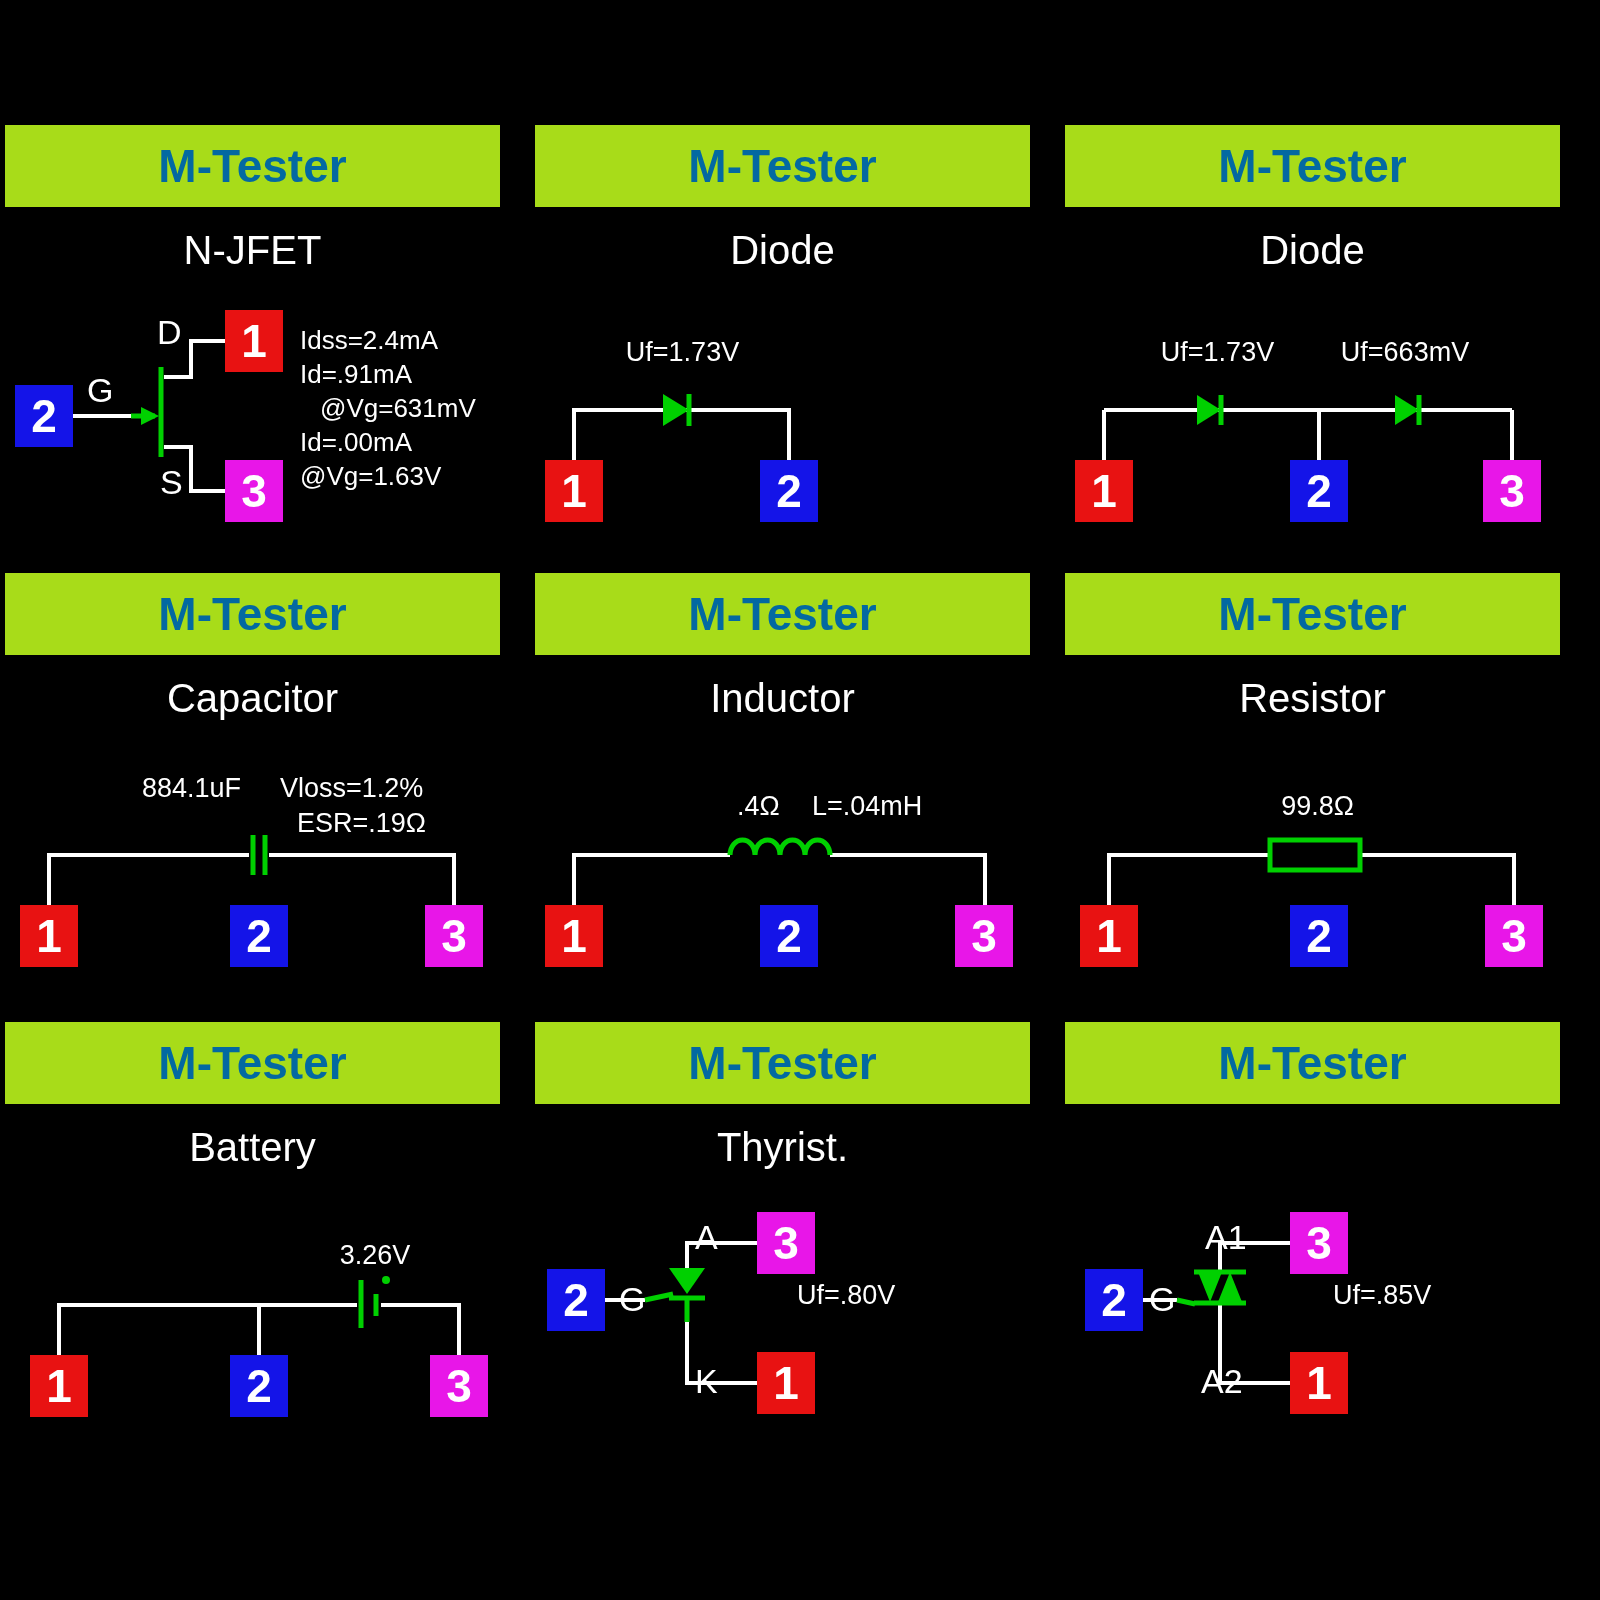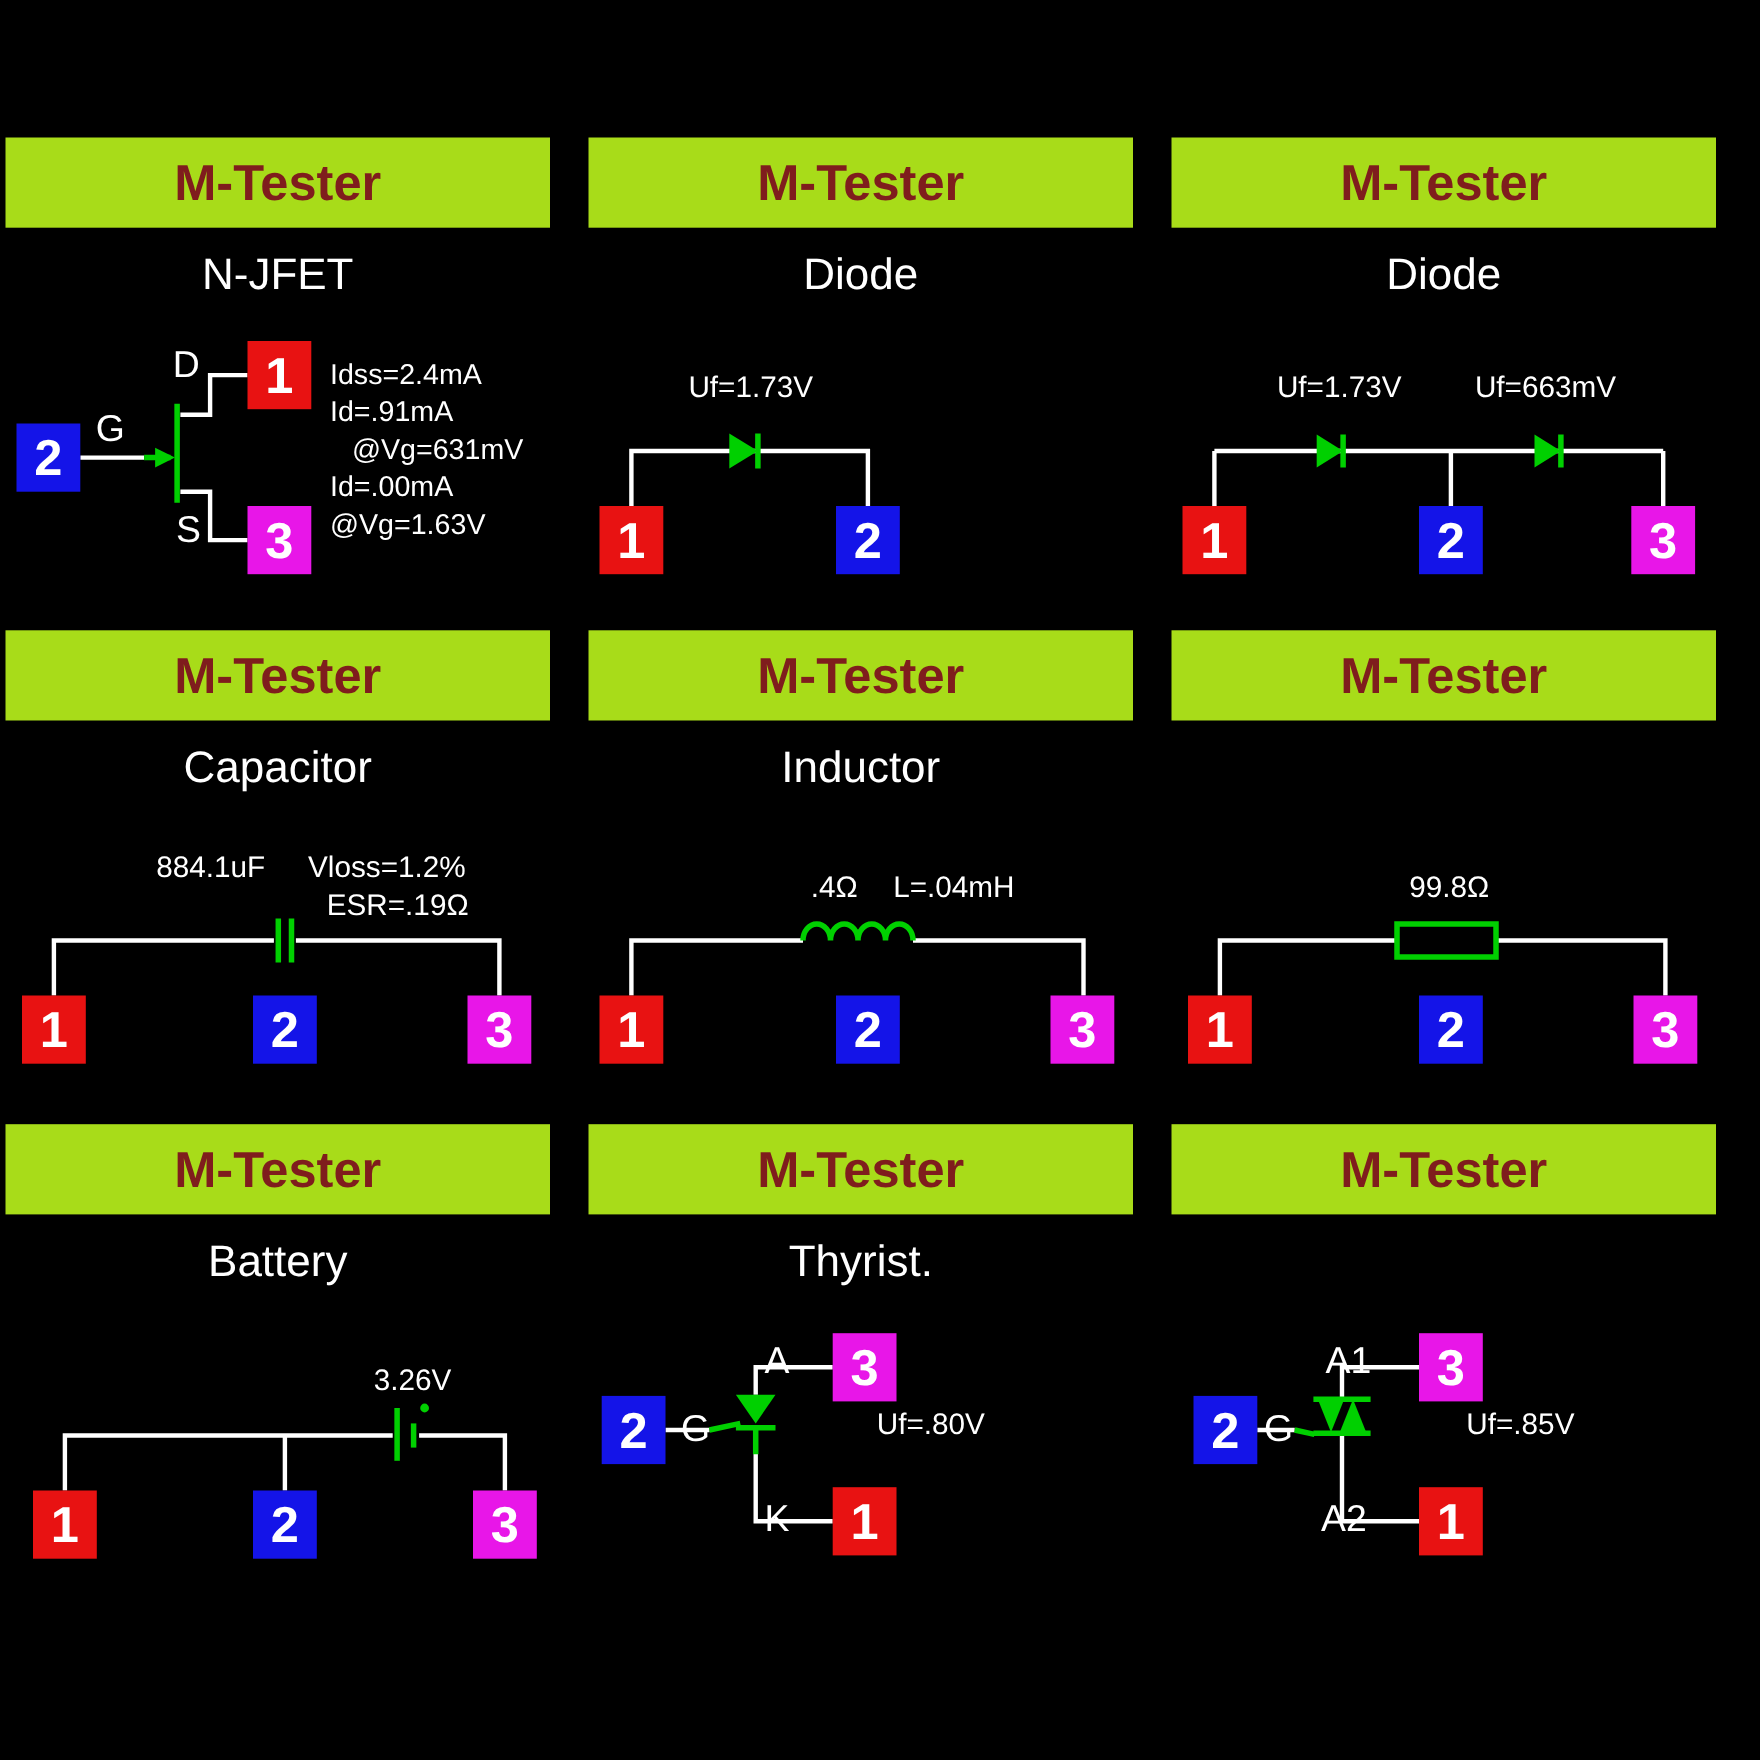--- a/index.html
+++ b/index.html
@@ -1,21 +1,21 @@
 <!DOCTYPE html>
 <html><head>
 <meta charset="utf-8">
 <style>
   html,body{margin:0;padding:0;background:#000;}
   #canvas{position:relative;width:1600px;height:1600px;background:#000;overflow:hidden;
           font-family:"Liberation Sans", sans-serif;}
   .panel{position:absolute;width:495px;height:440px;}
   .header{position:absolute;left:0;top:0;width:495px;height:82px;background:#a8dc19;
           display:flex;align-items:center;justify-content:center;}
-  .header span{color:#7f1d1d;font-size:46px;font-weight:bold;}
+  .header span{color:#0369a1;font-size:46px;font-weight:bold;}
   .title{position:absolute;left:0;top:103px;width:495px;text-align:center;color:#fff;font-size:40px;}
   .schem{position:absolute;left:0;top:0;width:495px;height:440px;}
   .term{position:absolute;width:58px;height:62px;display:flex;align-items:center;justify-content:center;
         color:#fff;font-size:46px;font-weight:bold;}
   .t1{background:#e81212;}
   .t2{background:#1414e8;}
   .t3{background:#e816e8;}
   .lbl{position:absolute;color:#fff;font-size:34px;}
   .reading{position:absolute;color:#fff;font-size:27px;white-space:nowrap;}
   .rc{text-align:center;}
@@ -119,20 +119,21 @@
     <div class="reading" style="left:277px;top:218px;">L=.04mH</div>
     <div class="term t1" style="left:10px;top:332px;">1</div>
     <div class="term t2" style="left:225px;top:332px;">2</div>
     <div class="term t3" style="left:420px;top:332px;">3</div>
   </div>
 
   <div class="panel" style="left:1065px;top:573px;">
     <div class="header">
       <span>M-Tester</span>
     </div>
+    <div class="title">Resistor</div>
     <svg class="schem" viewBox="0 0 495 440">
       <path class="wire" d="M44,332 V282 H205 M295,282 H449 V332"></path>
       <rect class="sym" x="205" y="267" width="90" height="30"></rect>
     </svg>
     <div class="reading rc" style="left:180px;top:218px;width:145px;">99.8Ω</div>
     <div class="term t1" style="left:15px;top:332px;">1</div>
     <div class="term t2" style="left:225px;top:332px;">2</div>
     <div class="term t3" style="left:420px;top:332px;">3</div>
   </div>
 

